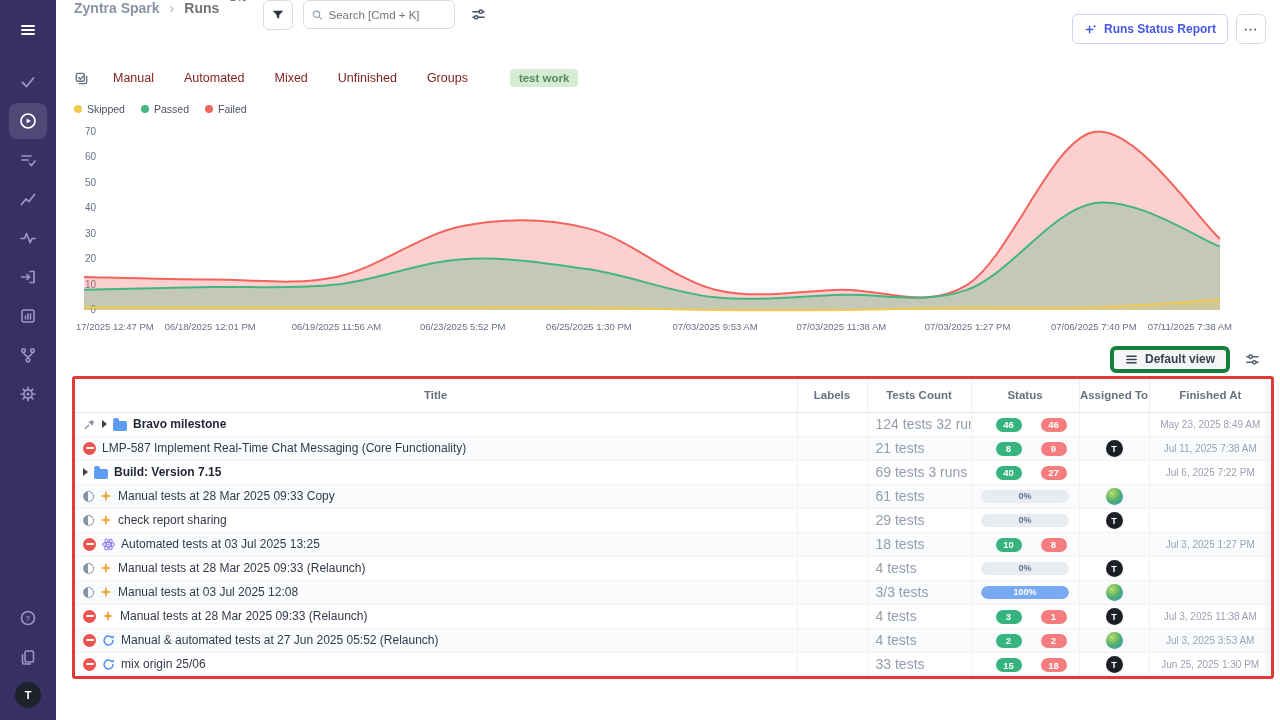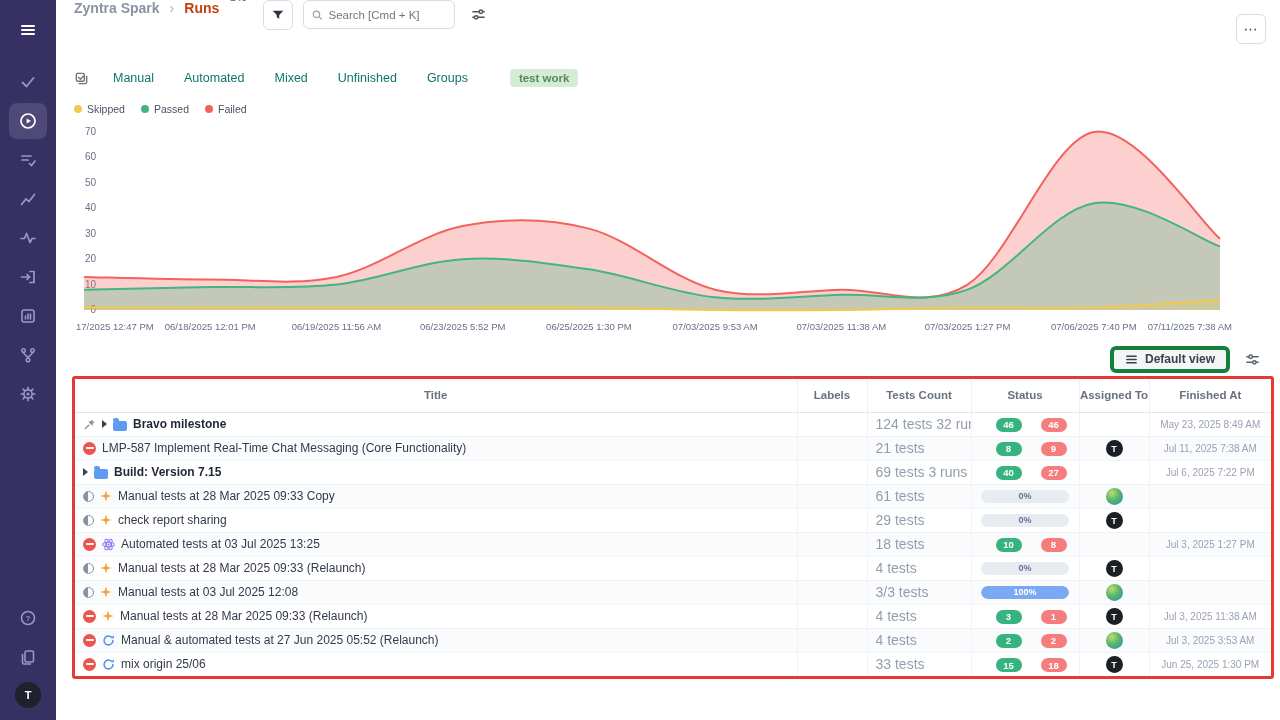--- a/index.html
+++ b/index.html
@@ -14,36 +14,36 @@
   .sb-spacer { flex:1; }
   .sb-avatar { width:26px; height:26px; border-radius:50%; background:#20222b; color:#fff; font-size:11px; font-weight:bold; display:flex; align-items:center; justify-content:center; margin-top:4px; }
 
   
   .main { flex:1; display:flex; flex-direction:column; min-width:0; }
 
   
   .hdr { height:58px; display:flex; padding:0 14px 0 18px; gap:10px; }
   .crumb-project { color:#8a93a3; font-weight:700; font-size:14px; }
   .crumb-sep { color:#a8b0bc; font-size:14px; }
-  .crumb-page { color:#c2410c; font-weight:700; font-size:14px; }
+  .crumb-page { color:#737373; font-weight:700; font-size:14px; }
   .crumb-count { color:#747e8c; font-size:10px; font-weight:600; margin:-8px 0 0 1px; }
   .icon-btn { width:30px; height:30px; border:1px solid #d9dde3; border-radius:6px; background:#fff; display:flex; align-items:center; justify-content:center; color:#343c49; cursor:pointer; }
   .search-box { width:152px; height:29px; border:1px solid #d9dde3; border-radius:6px; display:flex; align-items:center; gap:6px; padding:0 8px; color:#9aa3af; }
   .search-box input { border:none; outline:none; width:100%; font-size:11.5px; font-family:inherit; color:#59616e; background:transparent; }
   .flat-icon { width:28px; height:28px; display:flex; align-items:center; justify-content:center; color:#4b5563; cursor:pointer; }
   .hdr-right { margin-left:auto; display:flex; align-items:center; gap:8px; }
   .btn-primary { height:30px; background:#4757e6; color:#fff; border-radius:6px; display:flex; align-items:stretch; font-size:12px; font-weight:700; cursor:pointer; overflow:hidden; }
   .btn-primary .bp-main { display:flex; align-items:center; gap:7px; padding:0 12px; }
   .btn-primary .bp-caret { display:flex; align-items:center; padding:0 8px; border-left:1px solid rgba(255,255,255,.35); }
   .btn-outline { height:30px; background:#fff; border:1px solid #c7d3f8; color:#4757e6; border-radius:6px; display:flex; align-items:center; gap:7px; padding:0 11px; font-size:12px; font-weight:700; cursor:pointer; }
   .more-btn { font-size:14px; letter-spacing:1px; color:#3c4350; }
 
   
   .tabs { height:40px; display:flex; align-items:center; gap:30px; padding:0 18px; }
-  .tab { color:#0f766e; font-size:12.5px; cursor:pointer; }
+  .tab { color:#7f1d1d; font-size:12.5px; cursor:pointer; }
   .tabs .tab-icon { color:#6b7482; display:flex; margin-right:-6px; cursor:pointer; }
   .tag-pill { background:#d4ecd4; color:#57895d; font-size:11.5px; font-weight:600; padding:3px 9px; border-radius:4px; margin-left:12px; }
 
   
   .legend { height:26px; display:flex; align-items:center; gap:16px; padding:0 18px 4px; }
   .lg-item { display:flex; align-items:center; gap:5px; font-size:10.5px; color:#4a5260; }
   .lg-dot { width:8px; height:8px; border-radius:50%; }
 
   
   .chart-wrap { height:218px; padding-left:20px; }
@@ -210,20 +210,29 @@
     <span class="flat-icon">
       <svg width="15" height="15" viewBox="0 0 16 16">
           <g fill="none" stroke="#4b5563" stroke-width="1.6" stroke-linecap="round">
             <path d="M2 5h12M2 11h12"></path>
             <circle cx="10.5" cy="5" r="1.8" fill="#fff"></circle>
             <circle cx="5.5" cy="11" r="1.8" fill="#fff"></circle>
           </g>
         </svg>
     </span>
     <div class="hdr-right">
+      <div class="btn-outline">
+        <svg width="13" height="13" viewBox="0 0 14 14">
+            <g stroke="#4757e6" stroke-width="1.6" stroke-linecap="round" fill="none">
+              <path d="M6 3.5v7M2.5 7h7"></path>
+            </g>
+            <path d="M11.5 1.5l.55 1.45L13.5 3.5l-1.45.55L11.5 5.5l-.55-1.45L9.5 3.5l1.45-.55z" fill="#4757e6"></path>
+          </svg>
+        <span>Runs Status Report</span>
+      </div>
       <span class="icon-btn more-btn">⋯</span>
     </div>
   </div>
 
   <div class="tabs">
     <span class="tab-icon">
       <svg width="15" height="15" viewBox="0 0 16 16">
           <g fill="none" stroke="#6b7482" stroke-width="1.5">
             <rect x="2.5" y="2.5" width="8.5" height="8.5" rx="1.5"></rect>
             <path d="M13.5 5.5v6.5a1.5 1.5 0 0 1-1.5 1.5H5.5" stroke-linecap="round"></path>

